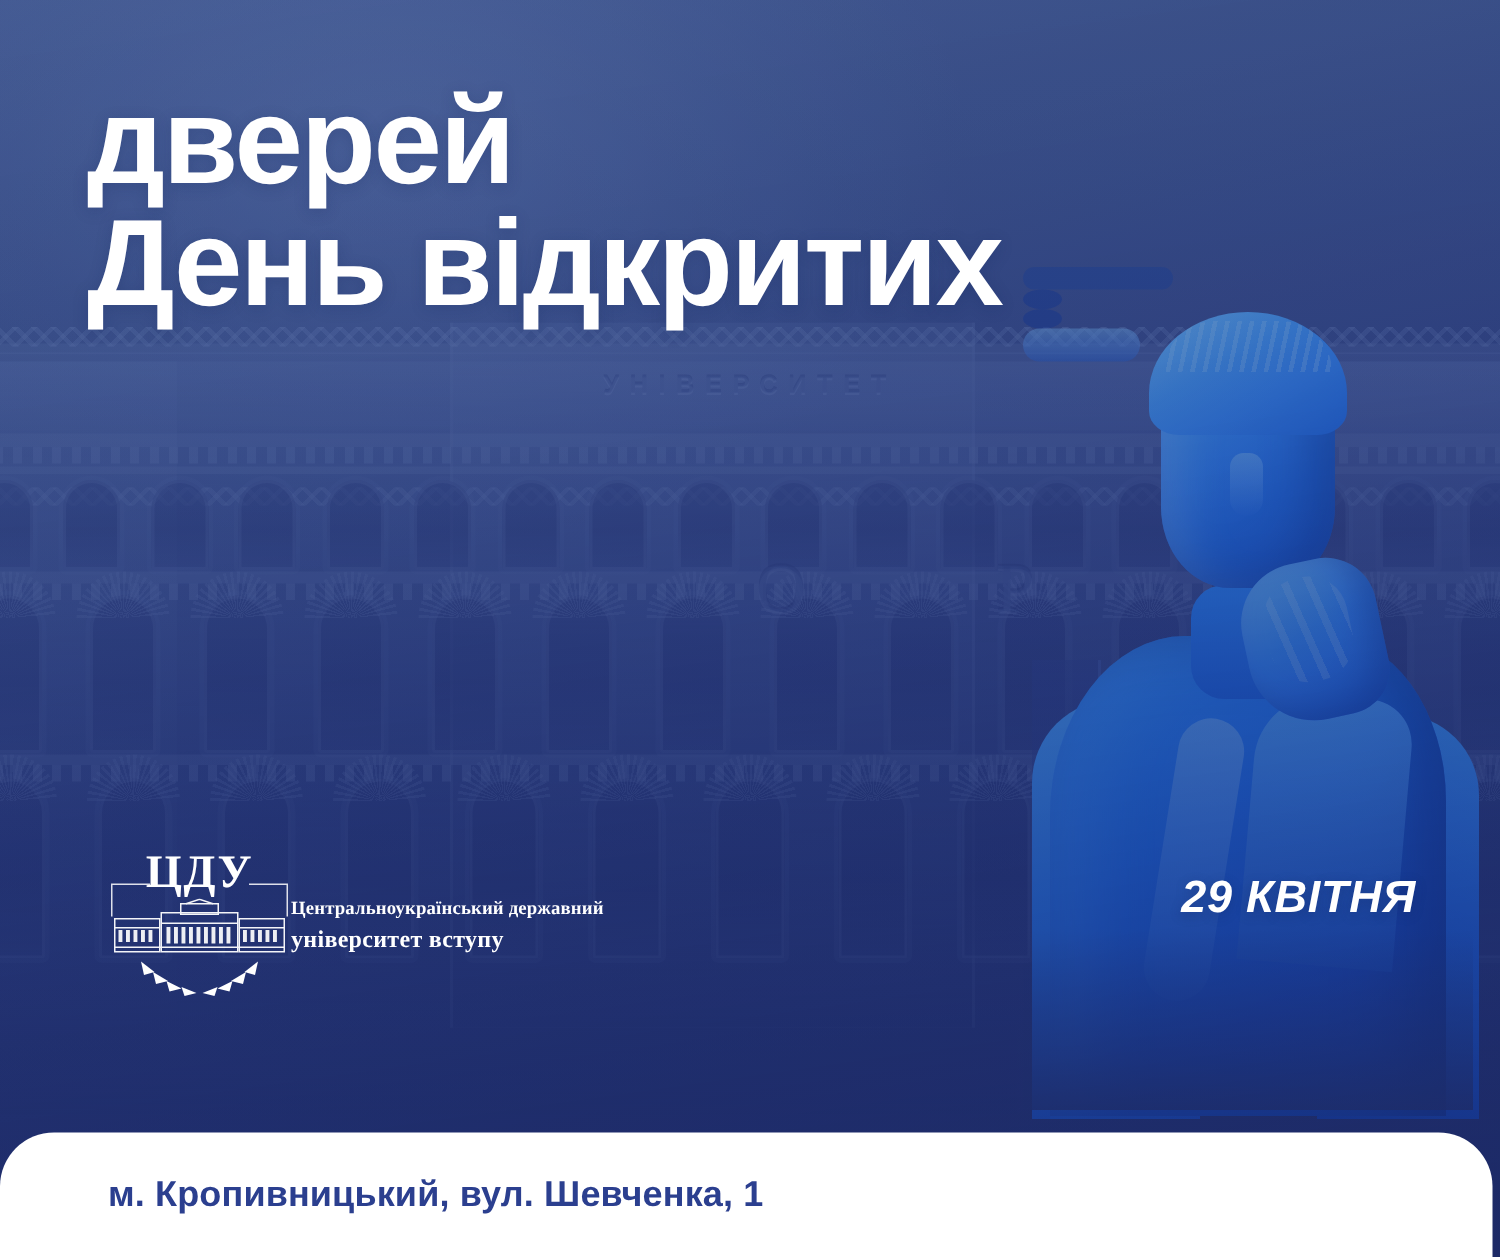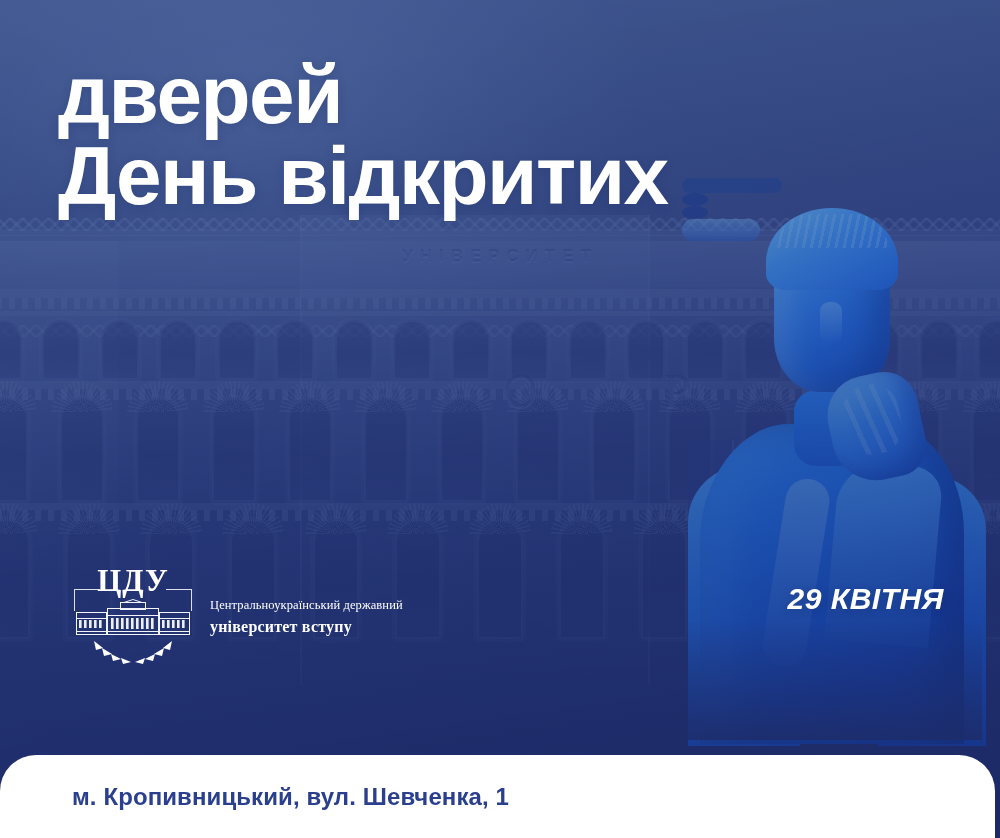--- a/index.html
+++ b/index.html
@@ -461,21 +461,21 @@
     background: #ffffff;
   }
 
   
   .logo {
     position: absolute;
     left: 72px;
     top: 565px;
     display: flex;
     align-items: center;
-    gap: 16px;
+    gap: 0;
   }
 
   .logo-mark {
     position: relative;
     width: 122px;
     height: 104px;
   }
 
   .logo-letters {
     position: absolute;
@@ -511,21 +511,21 @@
     left: 14px;
     bottom: -2px;
     width: 94px;
     height: 32px;
   }
 
   .logo-text {
     color: #ffffff;
     font-family: "Liberation Serif", "DejaVu Serif", serif;
   }
-  .logo-text .l1 { font-size: 12.5px; font-weight: 400; line-height: 1.5; letter-spacing: 0.1px; }
+  .logo-text .l1 { font-size: 12.5px; font-weight: 700; line-height: 1.5; letter-spacing: 0.1px; }
   .logo-text .l2,
   .logo-text .l3 { font-size: 16px; font-weight: 700; line-height: 1.45; letter-spacing: 0.2px; }
 
   
   .datetime {
     position: absolute;
     right: 56px;
     top: 580px;
     text-align: right;
     color: #ffffff;

